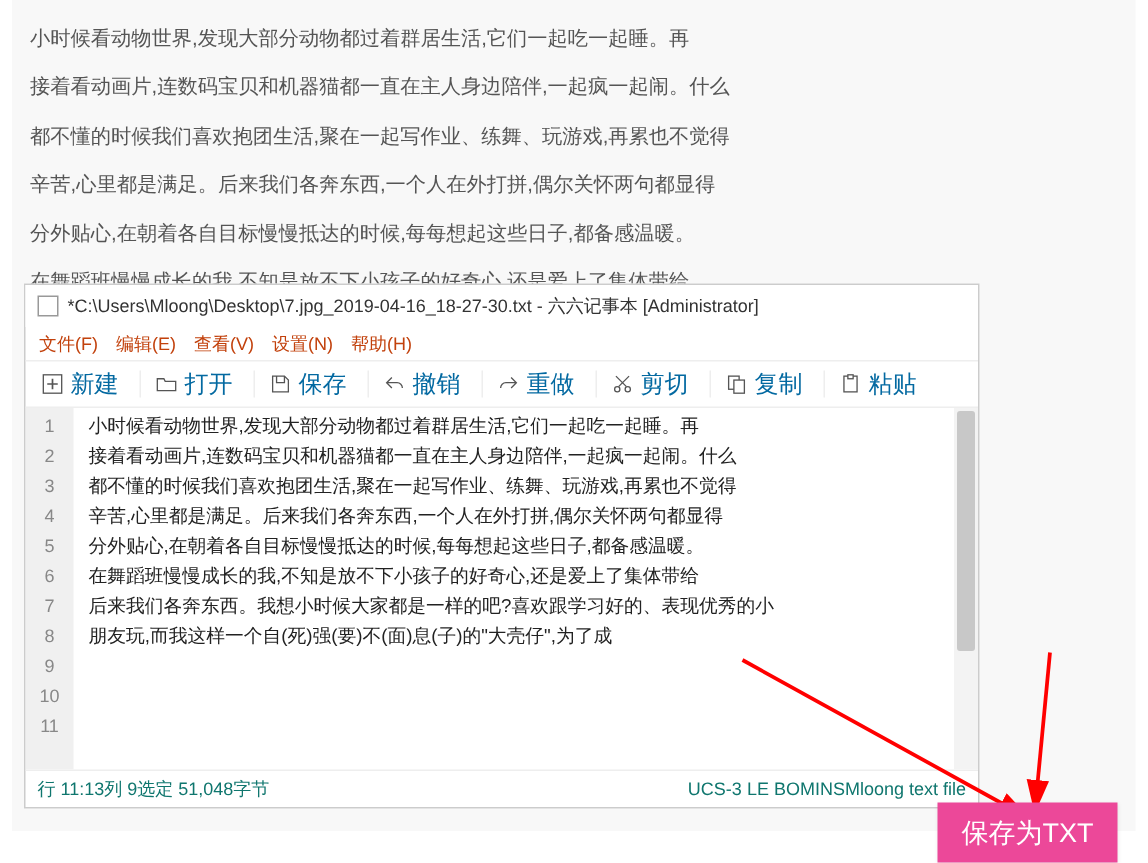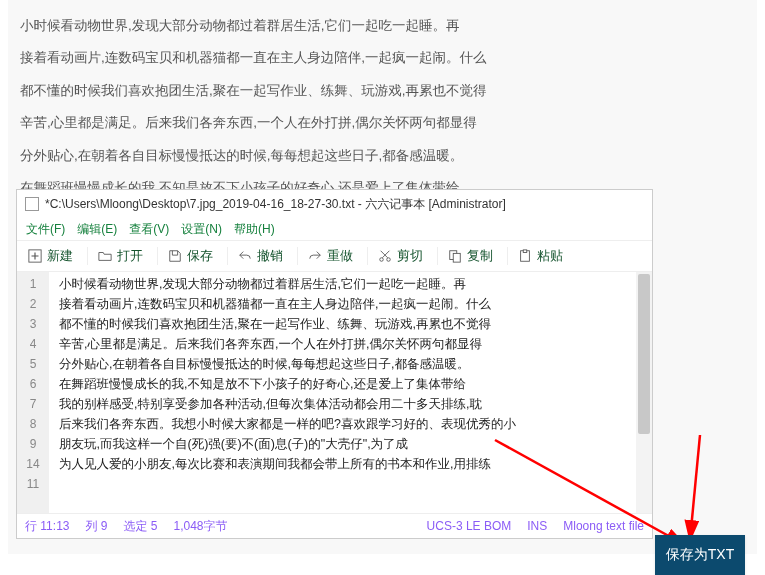--- a/index.html
+++ b/index.html
@@ -27,32 +27,32 @@
     .titlebar {
       height: 28px; display: flex; align-items: center;
       padding: 0 8px; font-size: 12px; color: #333;
       background: #fff;
     }
     .titlebar .ti { width: 14px; height: 14px; background: #fff; border: 1px solid #999; margin-right: 6px; }
     .titlebar .tt { flex: 1; }
     .titlebar .wc { width: 10px; height: 10px; margin-left: 3px; }
     .menubar {
       height: 22px; display: flex; align-items: center;
-      padding: 0 6px; font-size: 12px; color: #15803d;
+      padding: 0 6px; font-size: 12px; color: #c2410c;
       gap: 6px;
     }
     .menubar span { padding: 0 3px; }
     .toolbar {
       height: 32px; display: flex; align-items: center;
       padding: 0 6px; gap: 2px;
       border-top: 1px solid #eee; border-bottom: 1px solid #eee;
     }
     .tbtn {
       display: flex; align-items: center; gap: 5px;
-      padding: 3px 9px 3px 5px; font-size: 13px; color: #14532d;
+      padding: 3px 9px 3px 5px; font-size: 16px; color: #0369a1;
       cursor: pointer;
     }
     .tbtn .ico { width: 14px; height: 14px; display: inline-flex; align-items: center; justify-content: center; }
     .tsep { width: 1px; height: 18px; background: #eee; margin: 0 3px; }
     
     .editor { flex: 1; display: flex; overflow: hidden; border-bottom: 1px solid #eee; }
     .gutter {
       width: 32px; background: #f0f0f0; text-align: center;
       color: #888; font-size: 12px; padding-top: 2px;
     }
@@ -60,31 +60,31 @@
     .lines {
       flex: 1; font-size: 12.5px; color: #222; padding: 2px 4px 0 10px;
       position: relative;
     }
     .lines div { height: 20px; line-height: 20px; white-space: nowrap; }
     .vscroll { width: 16px; background: #f3f3f3; position: relative; }
     .vscroll .thumb { position: absolute; top: 2px; left: 2px; right: 2px; height: 160px; background: #c8c8c8; border-radius: 2px; }
     
     .statusbar {
       height: 24px; display: flex; align-items: center;
-      font-size: 12px; color: #8b5cf6; padding: 0 8px; gap: 16px;
+      font-size: 12px; color: #0f766e; padding: 0 8px; 
     }
     .statusbar .sp { flex: 0 0 auto; }
     .statusbar .fill { flex: 1; }
     
     .save-btn {
       position: absolute; bottom: 0; right: 20px;
-      width: 90px; height: 40px;
-      background: #0c4a6e; color: #fff;
+      width: 120px; height: 40px;
+      background: #ec4899; color: #fff;
       display: flex; align-items: center; justify-content: center;
-      font-size: 14px; cursor: pointer;
+      font-size: 18px; cursor: pointer;
       box-shadow: 0 1px 3px rgba(0,0,0,0.1);
     }
     
     .arrow { position: absolute; pointer-events: none; }
   </style>
 </head>
 <body>
 
 <div class="bg-panel">
   <div class="bg-text">
@@ -194,34 +194,32 @@
     <div class="gutter">
       <div>1</div>
       <div>2</div>
       <div>3</div>
       <div>4</div>
       <div>5</div>
       <div>6</div>
       <div>7</div>
       <div>8</div>
       <div>9</div>
-      <div>14</div>
+      <div>10</div>
       <div>11</div>
     </div>
     <div class="lines">
       <div>小时候看动物世界,发现大部分动物都过着群居生活,它们一起吃一起睡。再</div>
       <div>接着看动画片,连数码宝贝和机器猫都一直在主人身边陪伴,一起疯一起闹。什么</div>
       <div>都不懂的时候我们喜欢抱团生活,聚在一起写作业、练舞、玩游戏,再累也不觉得</div>
       <div>辛苦,心里都是满足。后来我们各奔东西,一个人在外打拼,偶尔关怀两句都显得</div>
       <div>分外贴心,在朝着各自目标慢慢抵达的时候,每每想起这些日子,都备感温暖。</div>
       <div>在舞蹈班慢慢成长的我,不知是放不下小孩子的好奇心,还是爱上了集体带给</div>
-      <div>我的别样感受,特别享受参加各种活动,但每次集体活动都会用二十多天排练,耽</div>
       <div>后来我们各奔东西。我想小时候大家都是一样的吧?喜欢跟学习好的、表现优秀的小</div>
       <div>朋友玩,而我这样一个自(死)强(要)不(面)息(子)的"大壳仔",为了成</div>
-      <div>为人见人爱的小朋友,每次比赛和表演期间我都会带上所有的书本和作业,用排练</div>
     </div>
     <div class="vscroll">
       <div class="thumb"></div>
     </div>
   </div>
   <div class="statusbar">
     <span class="sp">行 11:13</span>
     <span class="sp">列  9</span>
     <span class="sp">选定  5</span>
     <span class="sp">1,048字节</span>

